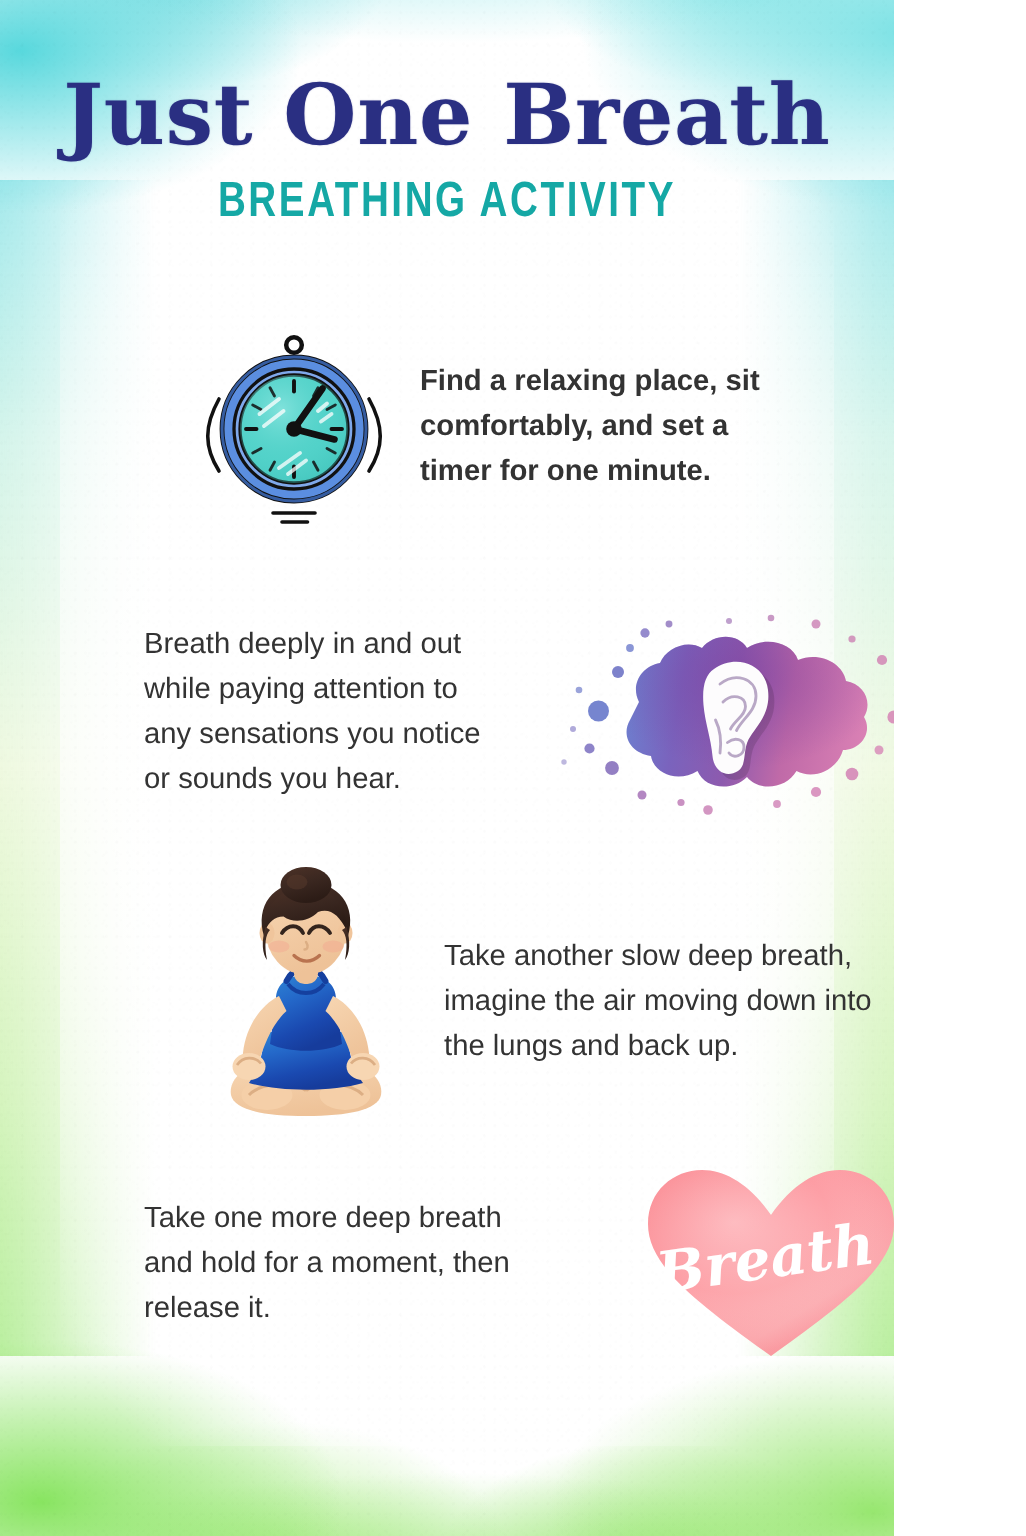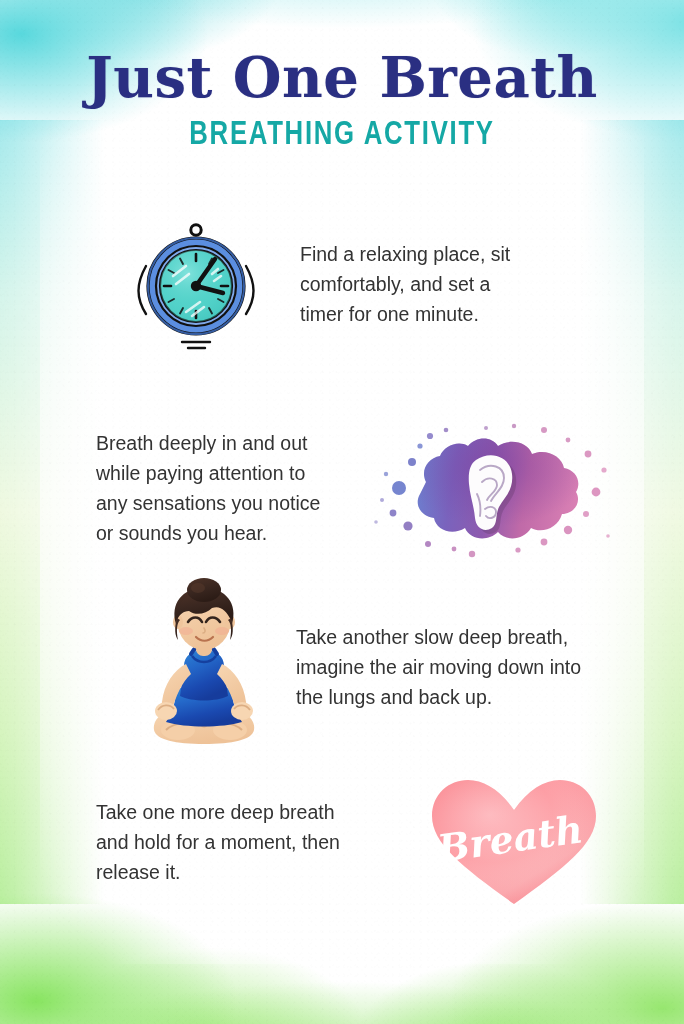--- a/index.html
+++ b/index.html
@@ -8,21 +8,21 @@
     padding: 0;
     background: #ffffff;
   }
   body {
     font-family: "Liberation Sans", sans-serif;
   }
 
   
   #poster {
     position: relative;
-    width: 684px;
+    width: 596px;
     height: 1024px;
     overflow: hidden;
     background: #ffffff;
   }
 
   
   .wash {
     position: absolute;
     pointer-events: none;
   }
@@ -129,24 +129,24 @@
     white-space: pre-line;
   }
   .art {
     flex: none;
     position: relative;
   }
 
   
   #step-1 { top: 214px; left: 126px; width: 420px; }
   #step-1 .art { width: 140px; height: 140px; }
-  #step-1 .step-text { margin-left: 34px; width: 248px; }
-
-  
-  #step-2 { top: 418px; left: 96px; width: 528px; }
+  #step-1 .step-text { margin-left: 14px; width: 248px; font-weight: bold; }
+
+  
+  #step-2 { top: 404px; left: 96px; width: 528px; }
   #step-2 .step-text { width: 262px; }
   #step-2 .art { width: 244px; height: 140px; margin-left: 10px; }
 
   
   #step-3 { top: 580px; left: 136px; width: 500px; }
   #step-3 .art { width: 136px; height: 174px; }
   #step-3 .step-text { margin-left: 24px; width: 330px; }
 
   
   #step-4 { top: 772px; left: 96px; width: 528px; }

